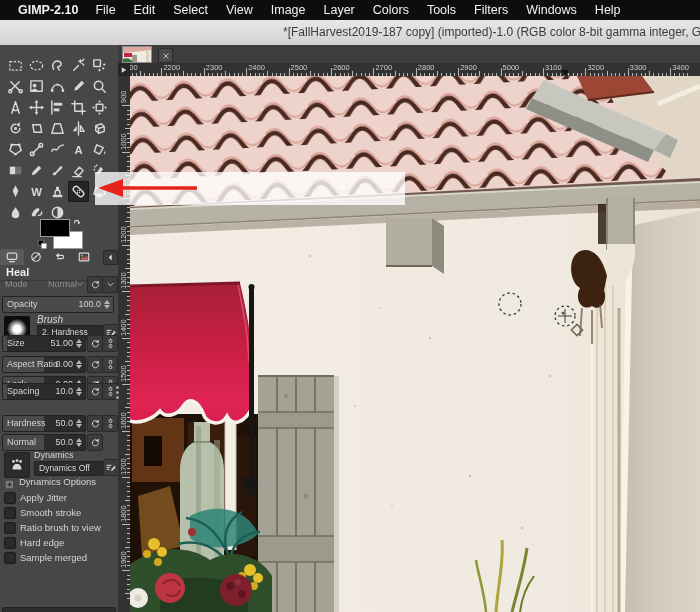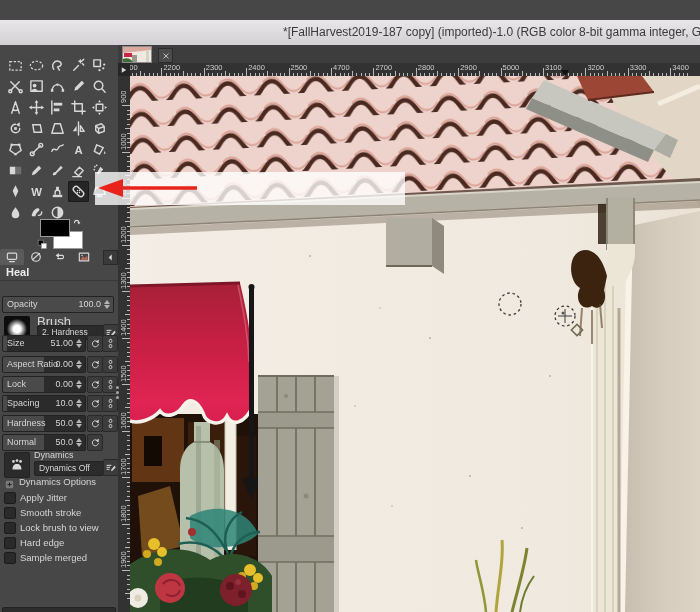--- a/index.html
+++ b/index.html
@@ -74,20 +74,34 @@
   #annoarrow{position:absolute;left:95px;top:172px;z-index:41;}
   #annotext{position:absolute;left:197px;top:169px;z-index:41;font-size:30px;color:#e8231c;white-space:nowrap;}
   #splitdots{position:absolute;left:116px;top:384px;z-index:30;width:4px;}
   #splitdots i{display:block;width:3px;height:3px;border-radius:50%;background:#a5a5a5;margin:2px 0;}
 </style>
 </head>
 <body>
 
 <div id="screen">
 
+  <div id="menubar">
+      <span class="app">GIMP-2.10</span>
+      <span class="mi">File</span>
+      <span class="mi">Edit</span>
+      <span class="mi">Select</span>
+      <span class="mi">View</span>
+      <span class="mi">Image</span>
+      <span class="mi">Layer</span>
+      <span class="mi">Colors</span>
+      <span class="mi">Tools</span>
+      <span class="mi">Filters</span>
+      <span class="mi">Windows</span>
+      <span class="mi">Help</span>
+    </div>
 
   <div id="titlebar">
     <span class="t">*[FallHarvest2019-187 copy] (imported)-1.0 (RGB color 8-bit gamma integer, GIMP built-in s</span>
   </div>
 
   <div id="dock">
     <div id="toolgrid">
         <div class="tool">
           <svg class="ic " width="17" height="17" viewBox="0 0 18 18">
             <rect x="3" y="5" width="12" height="9" class="d"></rect>
@@ -361,38 +375,56 @@
       </div>
     <div id="collapsebtn">
         <svg class="ic " width="11" height="11" viewBox="0 0 18 18">
           <path class="f" d="M11,4 L6,9 L11,14 Z"></path>
         </svg>
       </div>
 
     <div id="healtitle">Heal</div>
     <div id="healdiv"></div>
 
+    <div class="orow" style="top:231px;">
+      <span style="position:absolute;left:5px;line-height:16px;color:#8f8f8f;">Mode</span>
+      <span style="position:absolute;left:48px;line-height:16px;color:#8f8f8f;">Normal</span>
+      <span id="modechev" style="position:absolute;left:74px;top:2px;"><svg class="ic dimic" width="12" height="12" viewBox="0 0 18 18">
+            <path class="s" d="M5,7 L9,11 L13,7"></path>
+          </svg></span>
+      <div class="sbtn" style="left:87px;top:0;" id="modereset">
+          <svg class="ic " width="11" height="11" viewBox="0 0 18 18">
+            <path class="s" d="M13.5,7.5 A5,5 0 1 0 13.8,10.5"></path>
+            <path class="f" d="M14.8,3 L13.4,8.4 L9.6,5.8 Z"></path>
+          </svg>
+        </div>
+      <div class="sbtn" style="left:102px;top:0;" id="modemenu">
+          <svg class="ic " width="11" height="11" viewBox="0 0 18 18">
+            <path class="s" d="M5,7 L9,11 L13,7"></path>
+          </svg>
+        </div>
+    </div>
 
     <div class="orow" style="top:251px;">
       <div class="sliderbar" style="width:110px;text-decoration:underline;">
         <div class="fill" id="opfill" style="width: 100%;"></div>
         <span class="lab">Opacity</span>
         <span class="val">100.0</span>
         <span class="spin">
             <i class="up"></i>
             <i class="dn"></i>
           </span>
       </div>
     </div>
 
     <div>
       <div style="position:absolute;left:4px;top:271px;width:26px;height:26px;background:#0d0d0d;border-radius:2px;">
         <div style="position:absolute;left:3px;top:3px;width:20px;height:20px;background:radial-gradient(circle,#ffffff 0%,#ffffff 25%,rgba(255,255,255,0) 72%);"></div>
       </div>
-      <span style="position:absolute;left:37px;top:269px;font-size:13px;color:#d6d6d6;">Brush</span>
+      <span style="position:absolute;left:37px;top:269px;font-size:10px;color:#d6d6d6;font-style:italic;">Brush</span>
       <div class="fieldbox" style="left:37px;top:280px;width:62px;height:13px;">2. Hardness 050</div>
       <div class="sbtn" style="left:103px;top:279px;" id="brushedit">
           <svg class="ic " width="12" height="12" viewBox="0 0 18 18">
             <path class="s" d="M3,5 h6 M3,8 h4 M3,11 h3"></path>
             <path class="f" d="M9,14 L10,10.8 L14.2,5.8 L16,7.8 L11.5,12.8 Z"></path>
           </svg>
         </div>
     </div>
 
     <div id="sliderrows">
@@ -458,21 +490,21 @@
               <path class="f" d="M14.8,3 L13.4,8.4 L9.6,5.8 Z"></path>
             </svg>
           </div>
           <div class="sbtn" style="left:102px;top:0;">
             <svg class="ic " width="11" height="11" viewBox="0 0 18 18">
               <rect x="6.8" y="2.2" width="4.4" height="5.2" rx="2.2" class="s"></rect>
               <rect x="6.8" y="10.6" width="4.4" height="5.2" rx="2.2" class="s"></rect>
             </svg>
           </div>
         </div>
-        <div class="orow" style="top:350px;">
+        <div class="orow" style="top:338px;">
           <div class="sliderbar">
             <div class="fill" style="width:5%;"></div>
             <span class="lab">Spacing</span>
             <span class="val">10.0</span>
             <span class="spin">
               <i class="up"></i>
               <i class="dn"></i>
             </span>
           </div>
           <div class="sbtn" style="left:87px;top:0;">
@@ -561,21 +593,21 @@
         <div class="cbrow" style="top:446px;">
           <span class="cbox"></span>
           <span class="cblab">Apply Jitter</span>
         </div>
         <div class="cbrow" style="top:461px;">
           <span class="cbox"></span>
           <span class="cblab">Smooth stroke</span>
         </div>
         <div class="cbrow" style="top:476px;">
           <span class="cbox"></span>
-          <span class="cblab">Lock brush to view</span>
+          <span class="cblab">Ratio brush to view</span>
         </div>
         <div class="cbrow" style="top:491px;">
           <span class="cbox"></span>
           <span class="cblab">Hard edge</span>
         </div>
         <div class="cbrow" style="top:506px;">
           <span class="cbox"></span>
           <span class="cblab">Sample merged</span>
         </div>
       </div>
@@ -657,21 +689,21 @@
         <div class="htick" style="left:162.8px;height:3px;"></div>
         <div class="htick" style="left:167.1px;height:3px;"></div>
         <div class="htick" style="left:171.3px;height:3px;"></div>
         <div class="htick" style="left:175.6px;height:3px;"></div>
         <div class="htick" style="left:179.8px;height:5px;"></div>
         <div class="htick" style="left:184.0px;height:3px;"></div>
         <div class="htick" style="left:188.3px;height:3px;"></div>
         <div class="htick" style="left:192.5px;height:3px;"></div>
         <div class="htick" style="left:196.8px;height:3px;"></div>
         <div class="htick" style="left:201.0px;height:8px;"></div>
-        <div class="hlab" style="left:203.0px;">4700</div>
+        <div class="hlab" style="left:203.0px;">2600</div>
         <div class="htick" style="left:205.2px;height:3px;"></div>
         <div class="htick" style="left:209.5px;height:3px;"></div>
         <div class="htick" style="left:213.7px;height:3px;"></div>
         <div class="htick" style="left:218.0px;height:3px;"></div>
         <div class="htick" style="left:222.2px;height:5px;"></div>
         <div class="htick" style="left:226.4px;height:3px;"></div>
         <div class="htick" style="left:230.7px;height:3px;"></div>
         <div class="htick" style="left:234.9px;height:3px;"></div>
         <div class="htick" style="left:239.2px;height:3px;"></div>
         <div class="htick" style="left:243.4px;height:8px;"></div>

